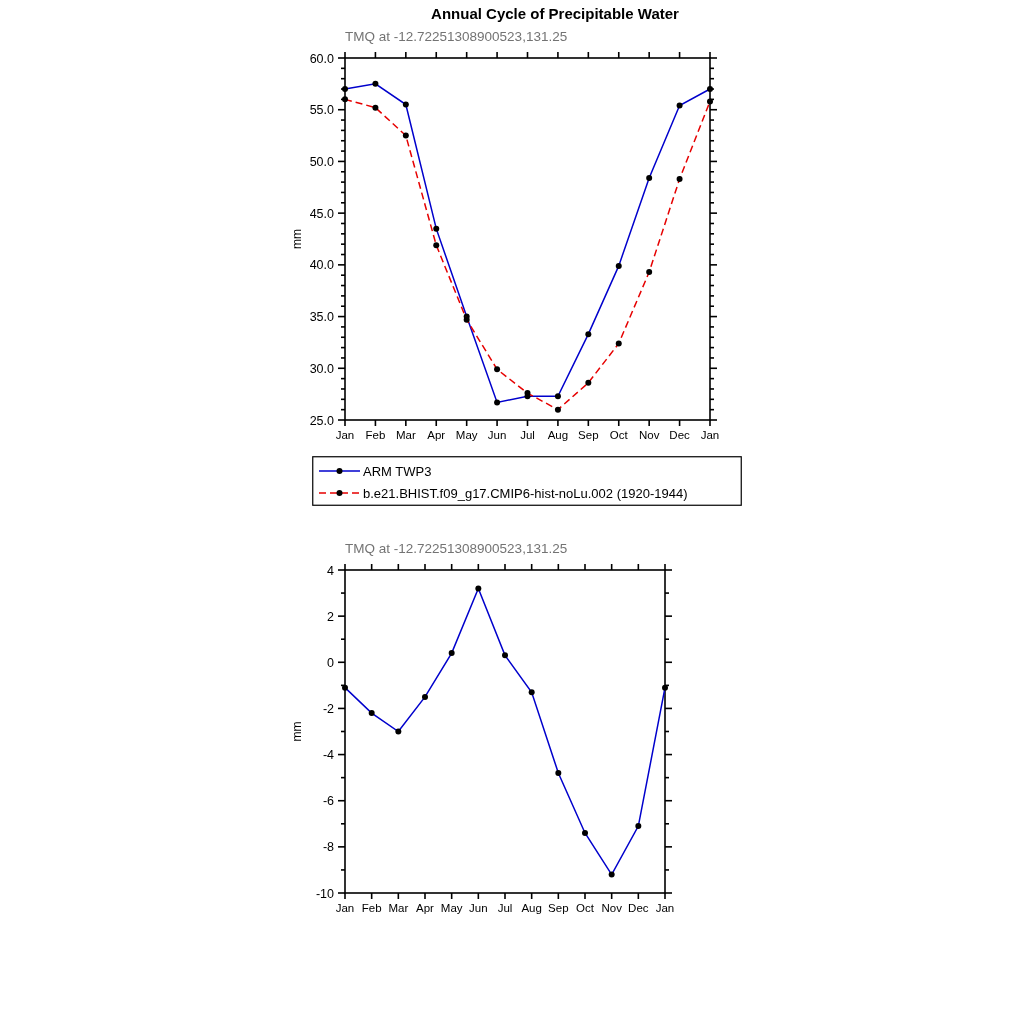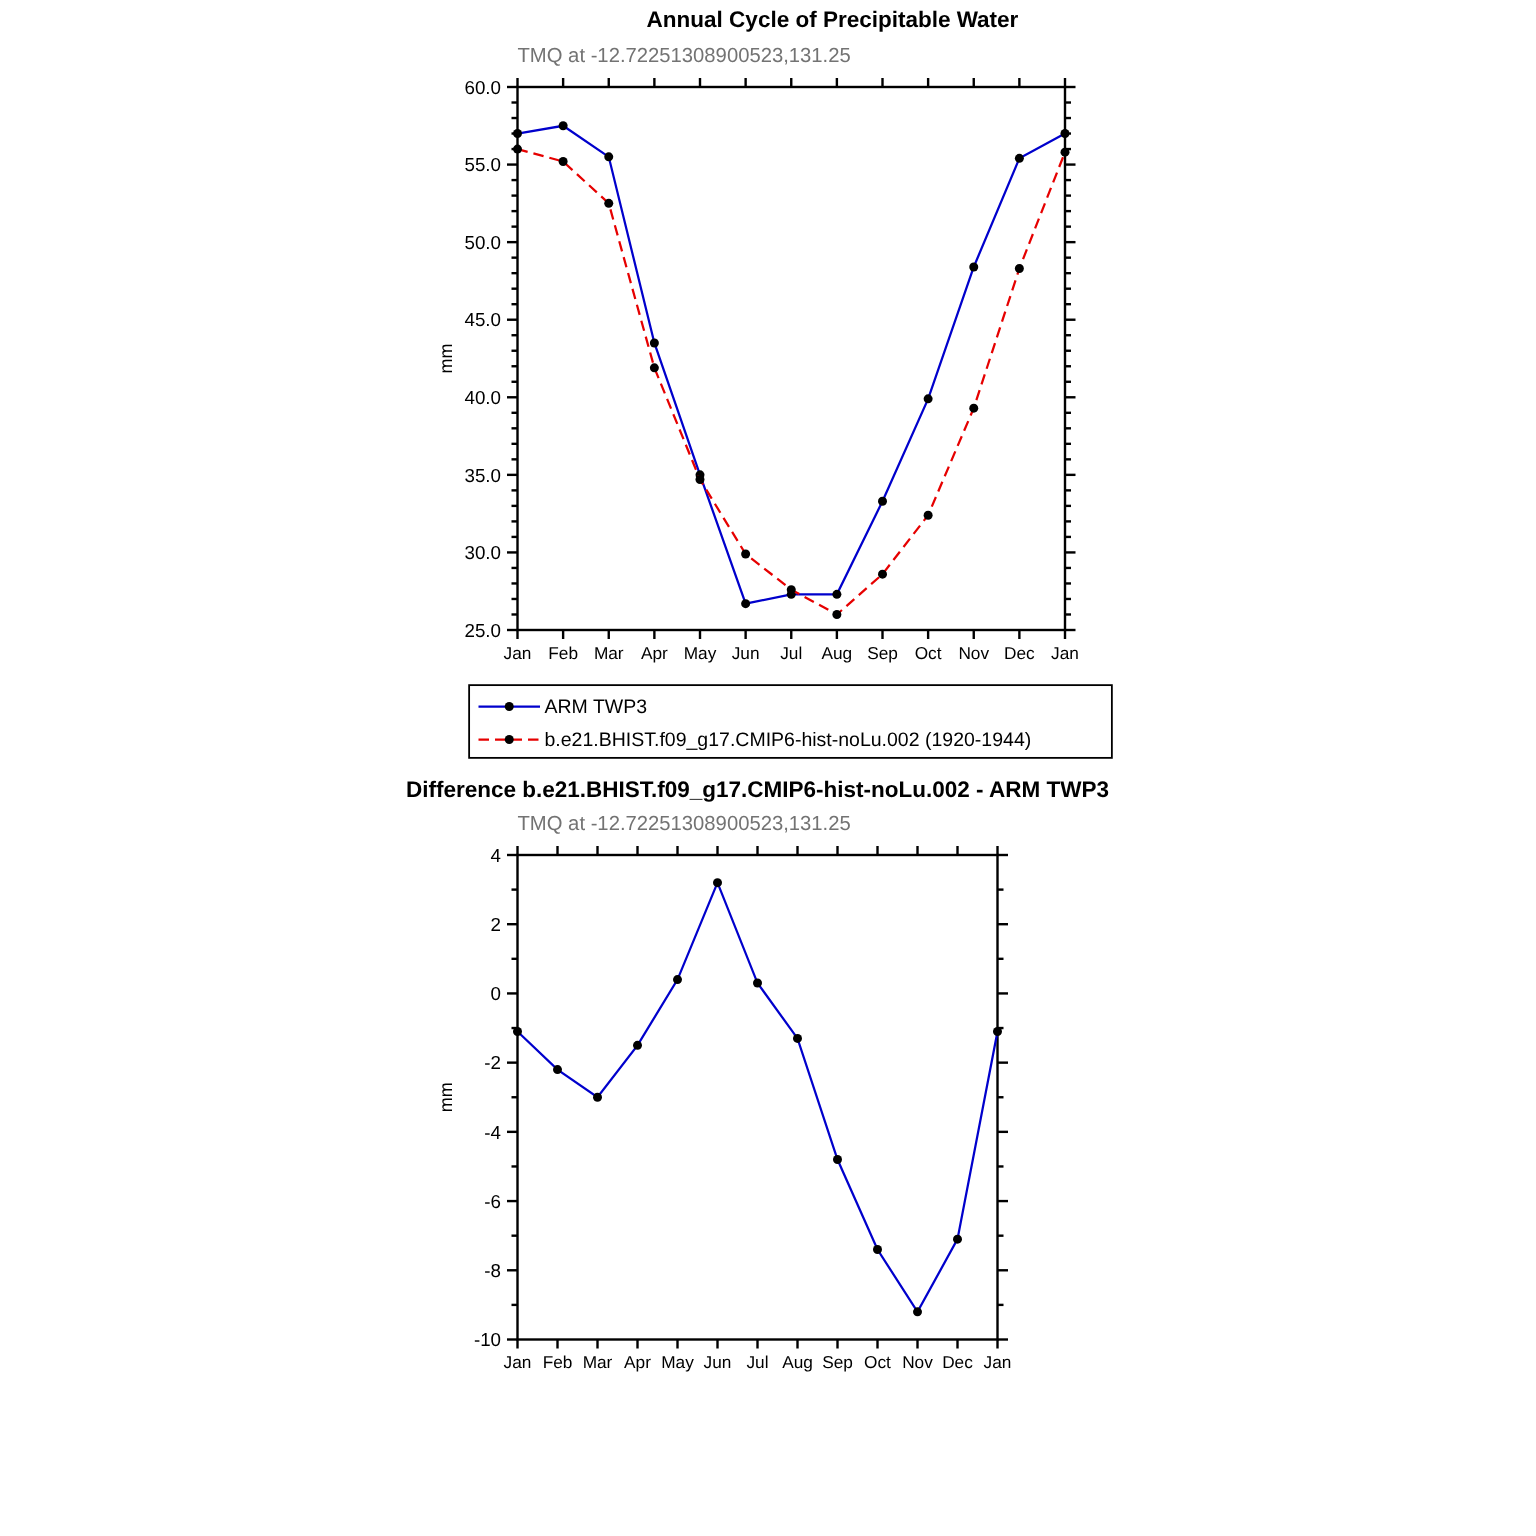--- a/index.html
+++ b/index.html
@@ -174,21 +174,20 @@
   <svg id="legend1" style="left:312px;top:456px;" width="432" height="52">
       <rect x="0.75" y="0.75" width="428.5" height="48.5" fill="none" stroke="#000" stroke-width="1.2"></rect>
       <line x1="7" y1="15" x2="48" y2="15" stroke="#0000cc" stroke-width="1.5" stroke-dasharray="none"></line>
       <circle cx="27.5" cy="15" r="3" fill="#000000"></circle>
       <text x="51" y="19.5" font-size="13">ARM TWP3</text>
       <line x1="7" y1="37" x2="48" y2="37" stroke="#e60000" stroke-width="1.5" stroke-dasharray="7,4"></line>
       <circle cx="27.5" cy="37" r="3" fill="#000000"></circle>
       <text x="51" y="41.5" font-size="13">b.e21.BHIST.f09_g17.CMIP6-hist-noLu.002 (1920-1944)</text>
     </svg>
 
-  <div class="chart-title" style="left:225px;top:518px;width:560px;">Difference b.e21.BHIST.f09_g17.CMIP6-hist-noLu.002 - ARM TWP3</div>
   <div class="chart-subtitle" style="left:345px;top:541px;">TMQ at -12.72251308900523,131.25</div>
   <svg id="chart2" style="left:280px;top:515px;" width="460" height="430">
       <g stroke="#000" stroke-width="1.6">
         <rect x="65" y="55" width="320" height="323" fill="none"></rect>
         <line x1="65" y1="378" x2="58" y2="378"></line>
         <line x1="385" y1="378" x2="392" y2="378"></line>
         <line x1="65" y1="331.85714285714283" x2="58" y2="331.85714285714283"></line>
         <line x1="385" y1="331.85714285714283" x2="392" y2="331.85714285714283"></line>
         <line x1="65" y1="285.7142857142857" x2="58" y2="285.7142857142857"></line>
         <line x1="385" y1="285.7142857142857" x2="392" y2="285.7142857142857"></line>

